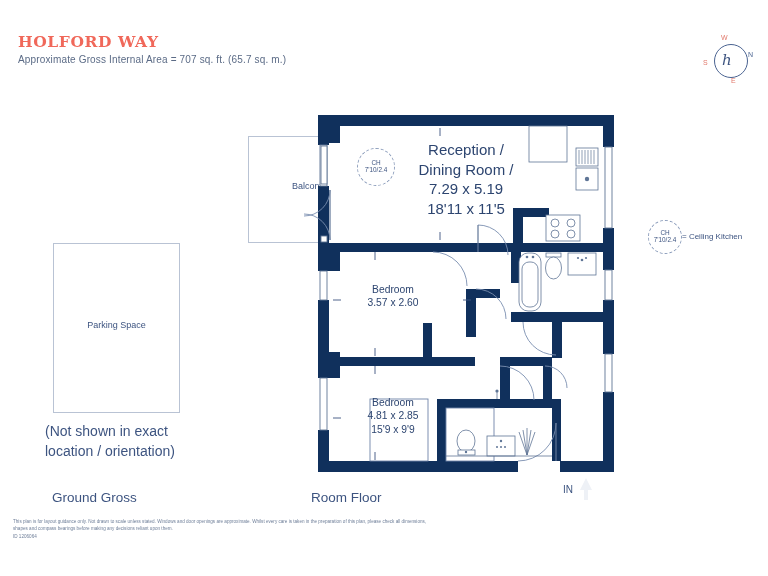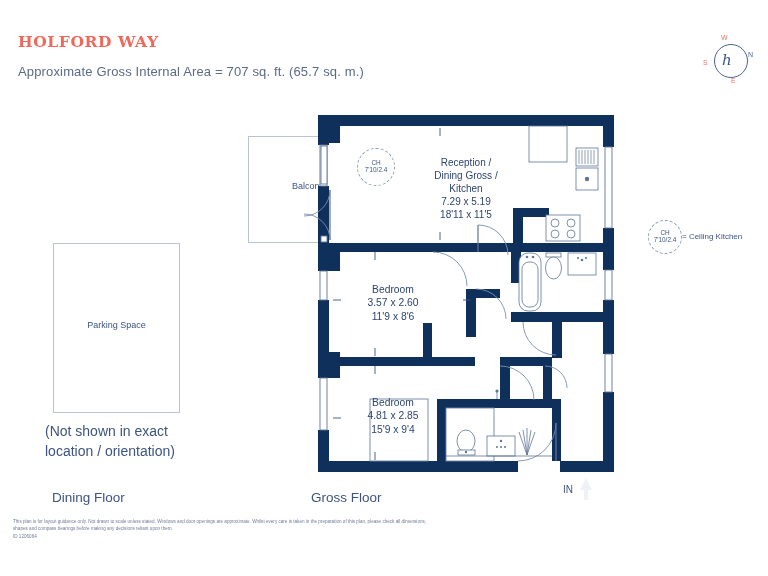--- a/index.html
+++ b/index.html
@@ -19,22 +19,22 @@
   
   #title {
     position: absolute; left: 18px; top: 32px;
     font-family: "DejaVu Serif", serif;
     font-weight: bold;
     font-size: 15.5px;
     letter-spacing: 0.6px;
     color: #f0685a;
   }
   #subtitle {
-    position: absolute; left: 18px; top: 64px;
-    font-size: 13px;
+    position: absolute; left: 18px; top: 54px;
+    font-size: 10px;
     letter-spacing: 0.15px;
     color: #5b6b86;
   }
 
   
   #compass { position: absolute; left: 700px; top: 34px; width: 62px; height: 56px; }
   #compass .ring {
     position: absolute; left: 14px; top: 10px;
     width: 34px; height: 34px;
     border: 1.1px solid #4a6391;
@@ -110,21 +110,21 @@
   #balcony-label {
     position: absolute; left: 248px; top: 181px; width: 76px;
     text-align:right; font-size: 9px; color: #3d5480;
   }
 
   
   .room-label {
     position: absolute; text-align: center;
     color: #2d4570; line-height: 1.30;
   }
-  #reception-label { left: 396px; top: 140px; width: 140px; font-size: 10px; margin-top: 16px; }
+  #reception-label { left: 396px; top: 140px; width: 140px; font-size: 15px; }
   #bed1-label      { left: 323px; top: 283px; width: 140px; font-size: 10.3px; }
   #bed2-label      { left: 323px; top: 396px; width: 140px; font-size: 10.3px; }
 
   
   #ch-marker {
     position: absolute; left: 357px; top: 148px;
     width: 38px; height: 38px; border-radius:50%;
     border: 1px dashed #8d9ebc;
     display:flex; flex-direction:column; align-items:center; justify-content:center;
     line-height:1.05;
@@ -353,40 +353,38 @@
     </g>
   </svg>
 
   <div id="ch-marker">
     <span class="a">CH</span>
     <span class="b">7'10/2.4</span>
   </div>
 
   <div class="room-label" id="reception-label">
     <div>Reception /</div>
-    <div>Dining Gross /</div>
-    <div>Kitchen</div>
+    <div>Dining Room /</div>
     <div>7.29 x 5.19</div>
     <div>18'11 x 11'5</div>
   </div>
 
   <div class="room-label" id="bed1-label">
     <div>Bedroom</div>
     <div>3.57 x 2.60</div>
-    <div>11'9 x 8'6</div>
   </div>
 
   <div class="room-label" id="bed2-label">
     <div>Bedroom</div>
     <div>4.81 x 2.85</div>
-    <div>15'9 x 9'4</div>
-  </div>
-
-  <div class="floor-caption" id="ground-floor-caption">Dining Floor</div>
-  <div class="floor-caption" id="first-floor-caption">Gross Floor</div>
+    <div>15'9 x 9'9</div>
+  </div>
+
+  <div class="floor-caption" id="ground-floor-caption">Ground Gross</div>
+  <div class="floor-caption" id="first-floor-caption">Room Floor</div>
   <div id="in-label">IN</div>
 
   <div id="disclaimer">
     <span>This plan is for layout guidance only. Not drawn to scale unless stated. Windows and door openings are approximate. Whilst every care is taken</span>
     <span>in the preparation of this plan, please check all dimensions, shapes and compass bearings before making any decisions reliant upon them.</span>
     <span class="id">ID 1206064</span>
   </div>
 
 </div>
 

